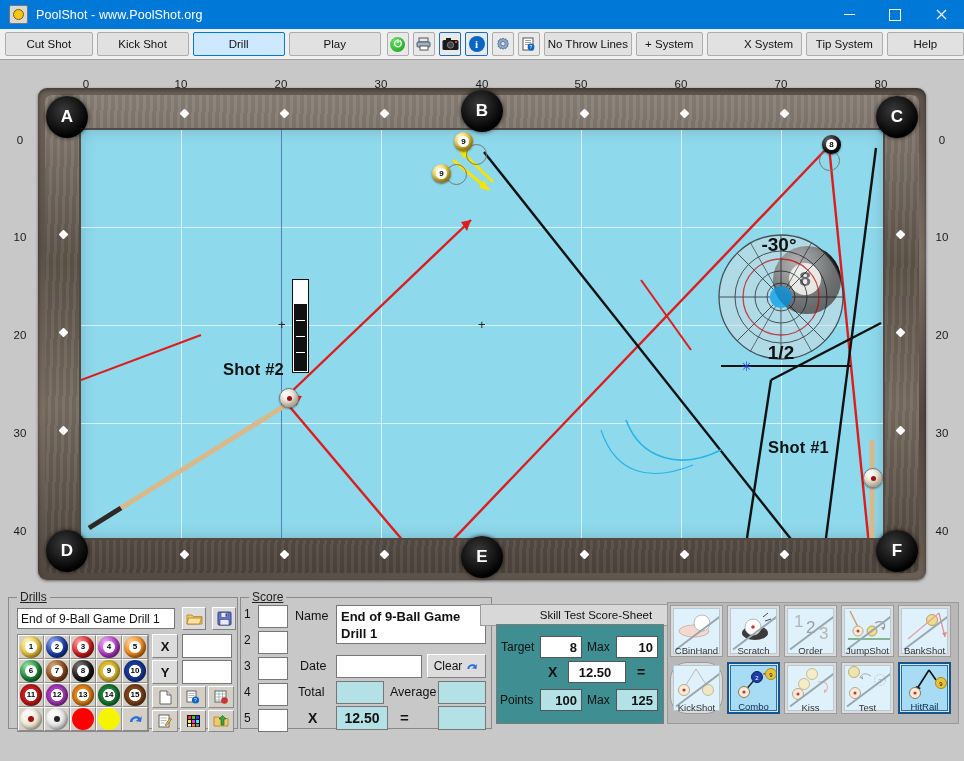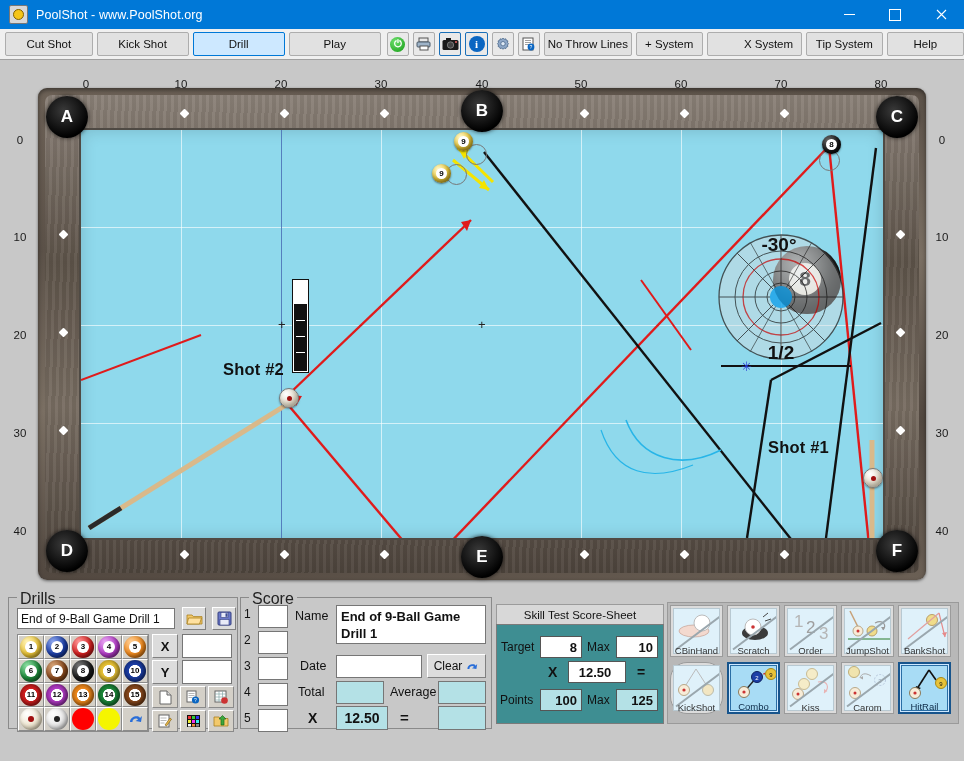--- a/index.html
+++ b/index.html
@@ -92,21 +92,21 @@
   }
   .cueball .c{width:5px;height:5px;border-radius:50%;background:#a01010;}
   .ghost{position:absolute;border-radius:50%;border:1.3px solid #777;background:transparent;}
   .shotlabel{position:absolute;font-size:16.5px;color:#111;font-weight:bold;
              font-family:"Liberation Sans",sans-serif;letter-spacing:.2px;}
   .plus{position:absolute;color:#222;font-size:13px;}
 
   
   .bottom{position:absolute;left:0;top:592px;width:964px;height:169px;background:#c8c8c8;}
   .gbox{position:absolute;border:1px solid #8a8a8a;background:#c8c8c8;}
-  .gbox-lbl{position:absolute;top:-8px;left:8px;background:#c8c8c8;padding:0 3px;font-size:16px;color:#222;}
+  .gbox-lbl{position:absolute;top:-8px;left:8px;background:#c8c8c8;padding:0 3px;font-size:12px;color:#222;text-decoration:underline;}
 
   .txtin{background:#fff;border:1px solid #767676;font-size:12px;color:#111;
          display:flex;align-items:center;padding:0 3px;box-sizing:border-box;}
   .txtin.bold{font-weight:bold;font-size:13px;}
   .cyan{background:#b4e1e6;}
   .sqbtn{background:#e1e1e1;border:1px solid #9b9b9b;display:flex;align-items:center;justify-content:center;
          font-size:11px;color:#111;box-sizing:border-box;}
   .sqbtn.raised{background:#dcdcdc;border-top:1px solid #fff;border-left:1px solid #fff;
                 border-right:1px solid #808080;border-bottom:1px solid #808080;}
 
@@ -641,21 +641,21 @@
 
     <div style="position:absolute;left:308px;top:118px;font-size:14px;font-weight:bold;color:#111;">X</div>
     <div class="txtin cyan" style="position:absolute;left:336px;top:114px;width:52px;height:24px;font-weight:bold;font-size:14px;justify-content:center;">
         <span>12.50</span>
       </div>
     <div style="position:absolute;left:400px;top:117px;font-size:15px;font-weight:bold;color:#111;">=</div>
     <div class="txtin cyan" style="position:absolute;left:438px;top:114px;width:48px;height:24px;">
         <span></span>
       </div>
 
-    <div class="skillhdr" style="position:absolute;left:496px;top:12px;width:166px;height:20px;">Skill Test Score-Sheet</div>
+    <div class="skillhdr" style="position:absolute;left:480px;top:12px;width:166px;height:20px;padding-left:32px;">Skill Test Score-Sheet</div>
     <div class="skillbox" style="position:absolute;left:496px;top:32px;width:166px;height:98px;"></div>
 
     <div class="sklbl" style="position:absolute;left:501px;top:48px;">Target</div>
     <div class="numfld" style="position:absolute;left:540px;top:44px;width:42px;height:22px;">
         <span>8</span>
       </div>
     <div class="sklbl" style="position:absolute;left:587px;top:48px;">Max</div>
     <div class="numfld" style="position:absolute;left:616px;top:44px;width:42px;height:22px;">
         <span>10</span>
       </div>
@@ -778,21 +778,21 @@
         <svg width="49" height="34" viewBox="0 0 49 34">
             <circle cx="9" cy="6" r="5.5" fill="#f0e4ae" stroke="#bfae7a"></circle>
             <circle cx="10" cy="27" r="5.5" fill="#f7ecd8" stroke="#b9a98a"></circle>
             <circle cx="10" cy="27" r="1.5" fill="#c33"></circle>
             <circle cx="35" cy="14" r="5.5" fill="none" stroke="#b8c8dd" stroke-dasharray="2 1.5"></circle>
             <text x="35" y="17" font-size="6" fill="#9ab" text-anchor="middle" font-family="Liberation Sans">3</text>
             <path d="M26 10 C20 6 16 8 15 12" fill="none" stroke="#aaa" stroke-width="1"></path>
             <path d="M15 12 l3 -2 l0 3.5Z" fill="#aaa"></path>
           </svg>
       </div>
-      <div class="cap">Carom</div>
+      <div class="cap">Test</div>
     </div>
     <div class="shotbtn on" style="position:absolute;left:898px;top:70px;">
       <div class="inner">
         <svg width="49" height="34" viewBox="0 0 49 34">
             <line x1="13" y1="26" x2="27" y2="4" stroke="#111" stroke-width="1.6"></line>
             <line x1="27" y1="4" x2="34" y2="14" stroke="#111" stroke-width="1.6"></line>
             <path d="M13 26 l1 -6 l5 2Z" fill="#111"></path>
             <circle cx="13" cy="27" r="5.5" fill="#f7ecd8" stroke="#8a7a5a"></circle>
             <circle cx="13" cy="27" r="1.6" fill="#c33"></circle>
             <circle cx="39" cy="17" r="5.5" fill="#e8c33a" stroke="#a98a16"></circle>

